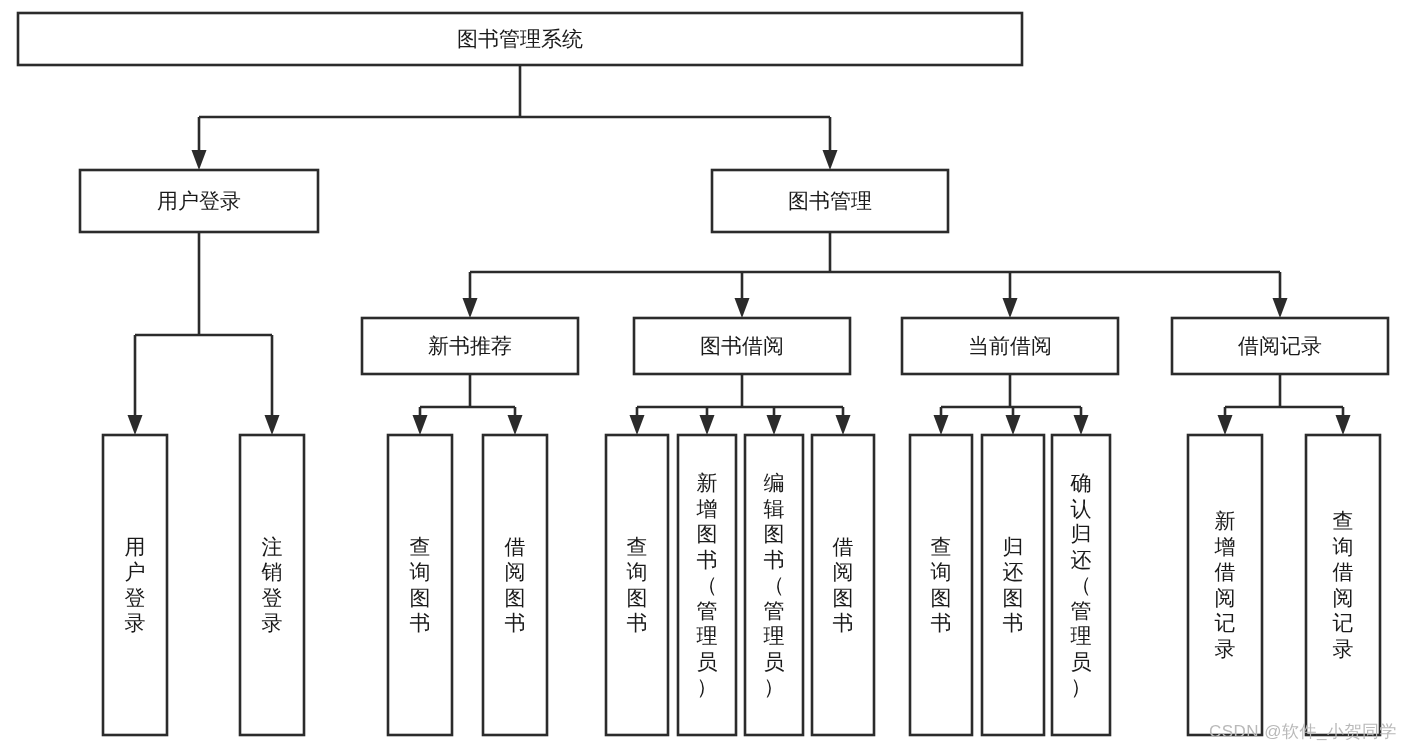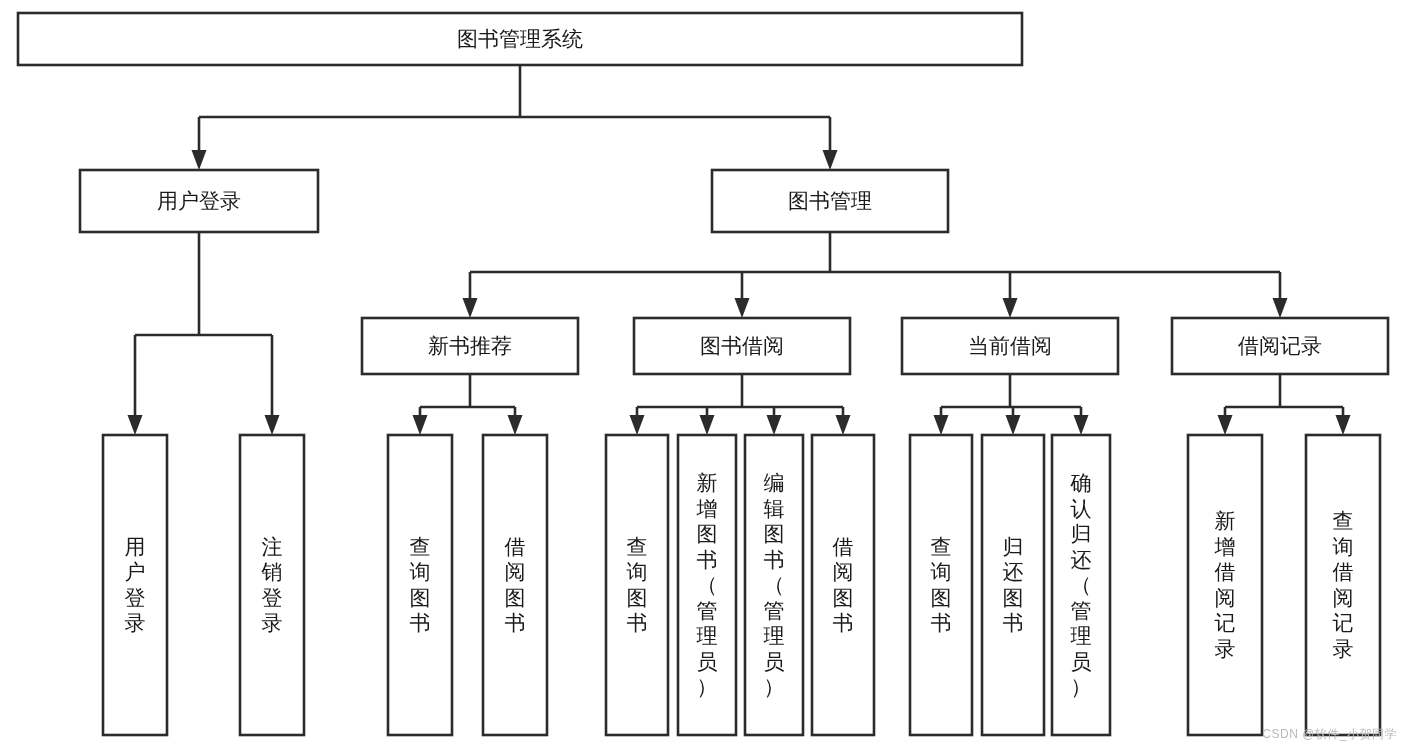--- a/index.html
+++ b/index.html
@@ -51,21 +51,21 @@
   .node-label-v {
     fill: #1a1a1a;
     font-size: 21px;
     font-family: "Liberation Sans", "DejaVu Sans", sans-serif;
     text-anchor: middle;
   }
   .watermark-text {
     position: absolute;
     right: 8px;
     bottom: 4px;
-    font-size: 12px;
+    font-size: 17px;
     color: #b9b9b9;
     font-family: "Liberation Sans", "DejaVu Sans", sans-serif;
     white-space: nowrap;
     letter-spacing: 0.5px;
   }
 </style>
 </head>
 <body>
 
 <div id="diagram-root">

